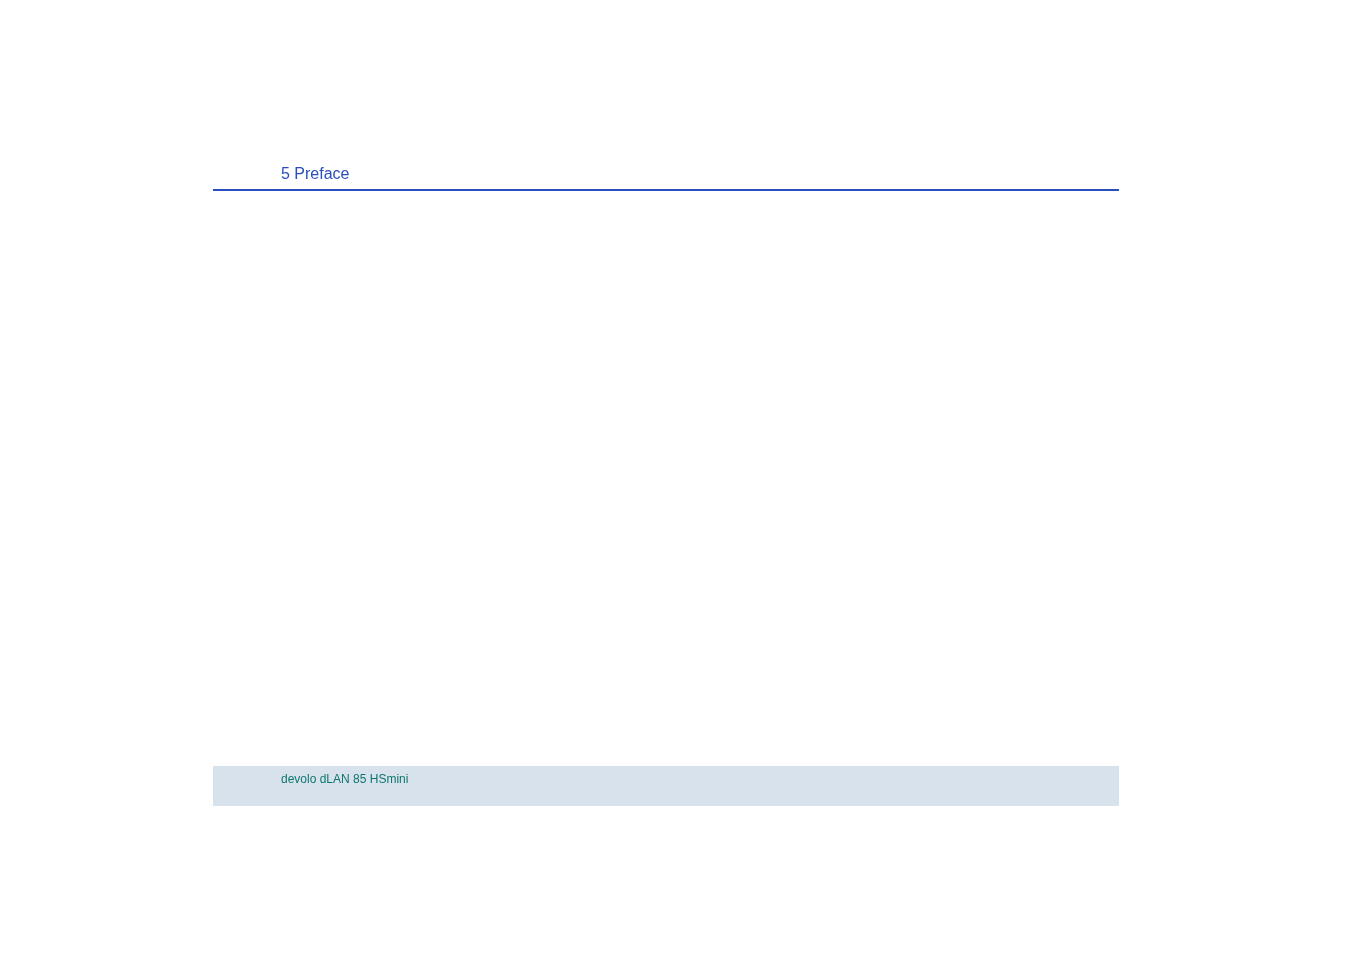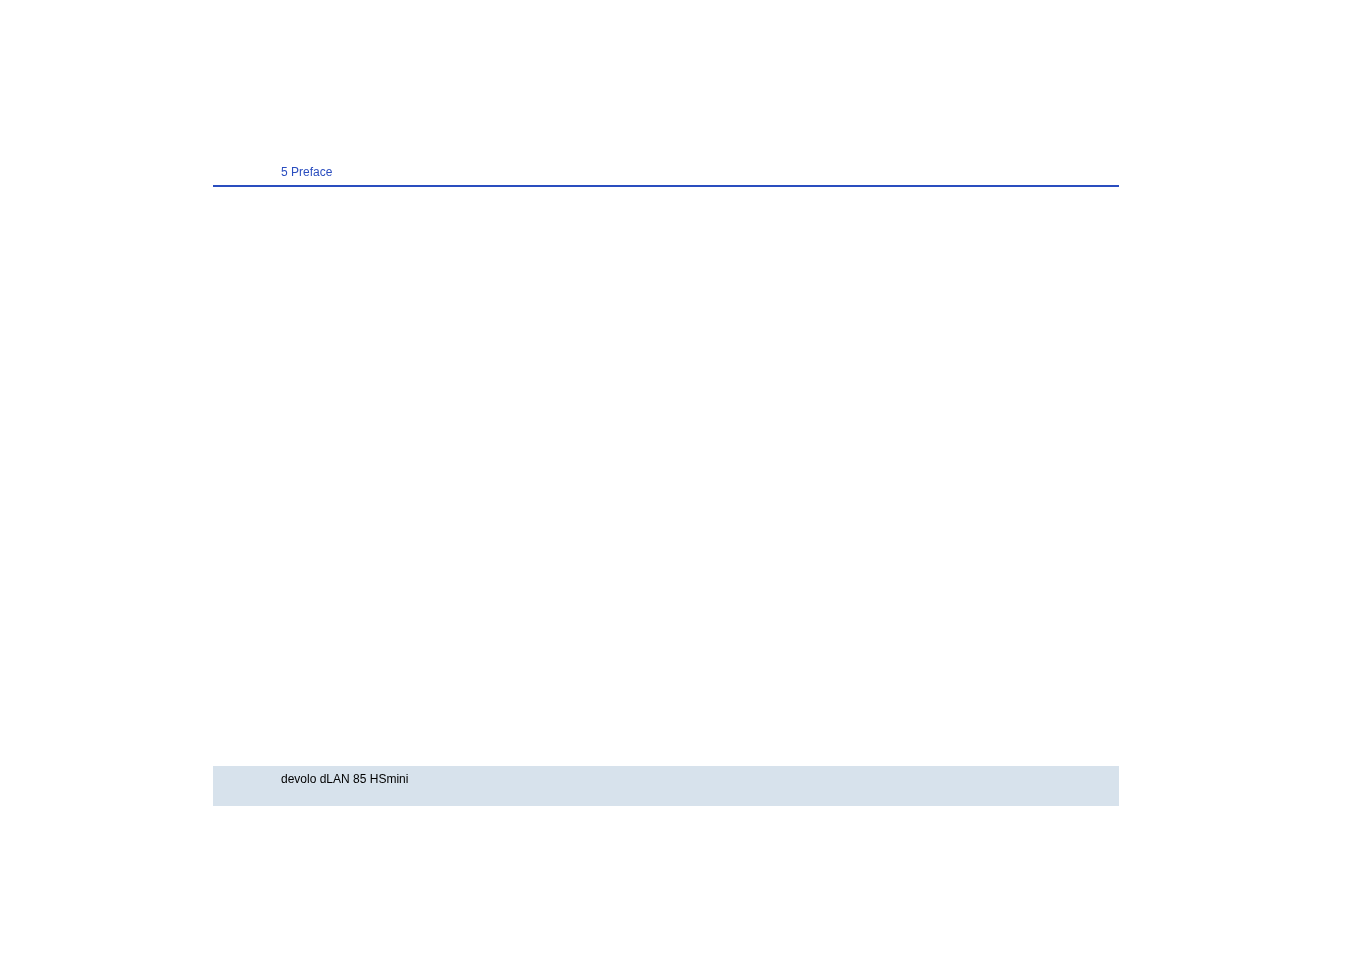--- a/index.html
+++ b/index.html
@@ -15,42 +15,42 @@
       position: relative;
     }
     .page-container {
       position: absolute;
       left: 213px;
       top: 165px;
       width: 906px;
     }
     .header-text {
       color: #2a4dbf;
-      font-size: 12px;
+      font-size: 16px;
       font-weight: 400;
       padding-bottom: 6px;
       padding-left: 68px;
     }
     .header-rule {
       width: 100%;
       height: 1.5px;
       background: #2a4dbf;
     }
     .footer-bar {
       position: absolute;
       left: 213px;
       top: 766px;
       width: 906px;
       height: 40px;
       background: #d7e2ec;
       padding-left: 68px;
       padding-top: 6px;
     }
     .footer-text {
-      color: #000000;
+      color: #0f766e;
       font-size: 12px;
       font-weight: 400;
     }
   </style>
 </head>
 <body>
 
 <div class="page-container">
   <div class="header-text">
     <span>5</span>

